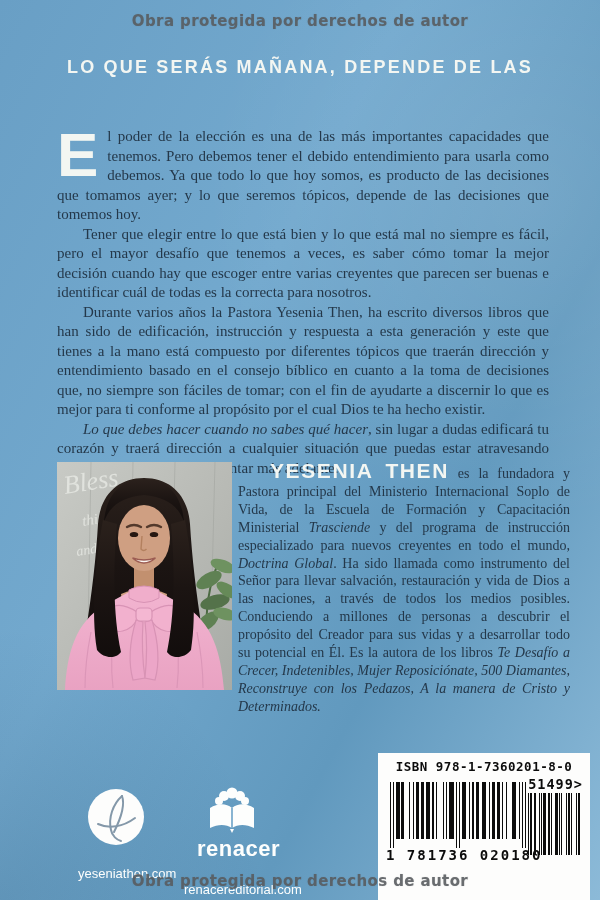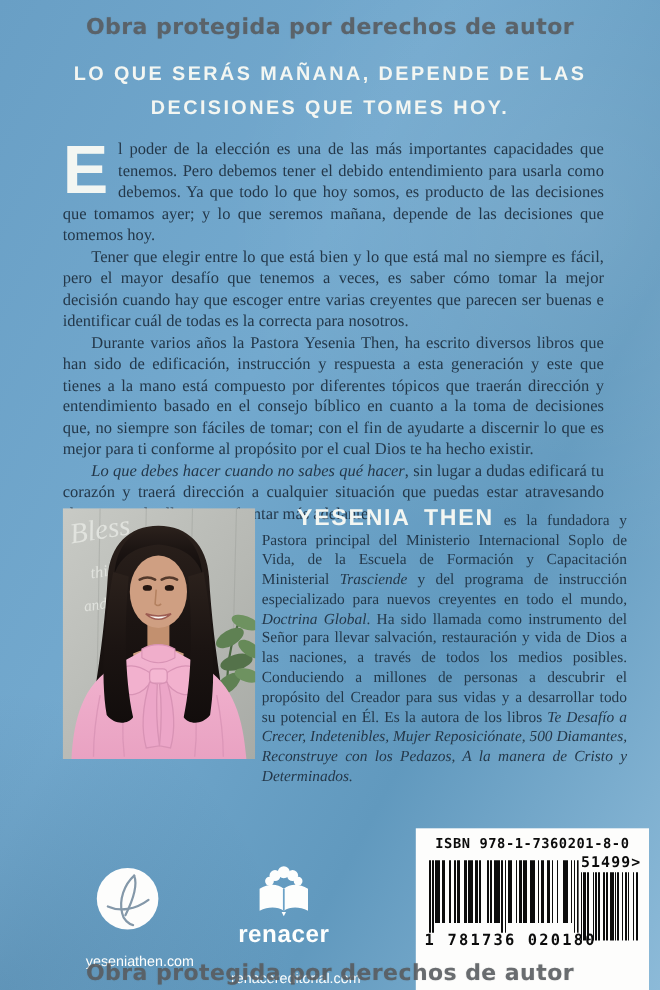--- a/index.html
+++ b/index.html
@@ -6,21 +6,21 @@
   body{width:600px;height:900px;overflow:hidden;font-family:"Liberation Sans",sans-serif;}
   .cover{
     position:relative;width:600px;height:900px;
     background:
       radial-gradient(90% 60% at 88% 22%, rgba(255,255,255,.10), rgba(255,255,255,0) 60%),
       radial-gradient(80% 55% at 0% 100%, rgba(16,58,88,.16), rgba(16,58,88,0) 55%),
       linear-gradient(118deg,#699fc5 0%,#73a9ce 38%,#6199be 68%,#8cbad8 100%);
   }
   .watermark{
     position:absolute;left:0;width:600px;text-align:center;
-    color:rgba(88,92,95,.85);font-size:20px;font-weight:600;letter-spacing:.4px;
+    color:rgba(88,92,95,.85);font-size:15px;font-weight:600;letter-spacing:.4px;
     font-family:"DejaVu Sans",sans-serif;text-shadow:0 0 1px rgba(88,92,95,.35);
   }
   .wm-top{top:12px;}
   .wm-bottom{top:872px;}
   .headline{
     position:absolute;top:52px;left:0;width:600px;text-align:center;
     color:#f3f6f2;font-weight:bold;font-size:18px;letter-spacing:2.2px;line-height:31px;
     font-family:"Liberation Sans",sans-serif;
   }
   .bodytext{
@@ -40,21 +40,21 @@
   .bio{
     margin-left:6px;width:332px;color:#24384a;font-family:"Liberation Serif",serif;
     font-size:14px;line-height:17.9px;text-align:justify;
   }
   .author-name{
     color:#f3f6f2;font-family:"Liberation Sans",sans-serif;font-weight:bold;
     font-size:21px;letter-spacing:1.6px;line-height:17.9px;white-space:nowrap;margin-left:32px;
   }
   .footer-logo{position:absolute;text-align:center;color:#fff;}
   .logo-sig{left:78px;top:788px;width:76px;}
-  .logo-renacer{left:210px;top:786px;width:96px;}
+  .logo-renacer{left:184px;top:786px;width:96px;text-align:right;}
   .logo-url{font-size:13px;color:#fdfefd;margin-top:20px;font-family:"Liberation Sans",sans-serif;}
   .renacer-word{font-size:22px;font-weight:bold;letter-spacing:.5px;color:#fdfefd;margin-top:2px;}
   .barcode-box{
     position:absolute;left:378px;top:753px;width:212px;height:150px;background:#fdfdfc;
     font-family:"DejaVu Sans Mono",monospace;color:#0c0c0c;
   }
   .isbn-label{position:absolute;top:6px;left:0;width:100%;text-align:center;font-size:12.5px;font-weight:bold;letter-spacing:.5px;}
   .price-code{position:absolute;top:23px;right:7px;font-size:13.5px;font-weight:bold;letter-spacing:1px;}
   .ean-main{position:absolute;left:12px;top:29px;}
   .ean-digits{position:absolute;left:8px;top:94px;font-size:14px;font-weight:bold;letter-spacing:2px;}
@@ -62,25 +62,24 @@
 </style>
 </head>
 <body>
 
 <div class="cover">
 
   <div class="watermark wm-top">Obra protegida por derechos de autor</div>
 
   <div class="headline">
     <div>LO QUE SERÁS MAÑANA, DEPENDE DE LAS</div>
-    <div>DECISIONES QUE TOMES HOY.</div>
   </div>
 
   <div class="bodytext">
-    <p><span class="dropcap">E</span><span>l poder de la elección es una de las más importantes capacidades que tenemos. Pero debemos tener el debido entendimiento para usarla como debemos. Ya que todo lo que hoy somos, es producto de las decisiones que tomamos ayer; y lo que seremos mañana, depende de las decisiones que tomemos hoy.</span></p>
+    <p><span class="dropcap">E</span><span>l poder de la elección es una de las más importantes capacidades que tenemos. Pero debemos tener el debido entendimiento para usarla como debemos. Ya que todo lo que hoy somos, es producto de las decisiones que tomamos ayer; y lo que seremos tópicos, depende de las decisiones que tomemos hoy.</span></p>
     <p class="indent">Tener que elegir entre lo que está bien y lo que está mal no siempre es fácil, pero el mayor desafío que tenemos a veces, es saber cómo tomar la mejor decisión cuando hay que escoger entre varias creyentes que parecen ser buenas e identificar cuál de todas es la correcta para nosotros.</p>
     <p class="indent">Durante varios años la Pastora Yesenia Then, ha escrito diversos libros que han sido de edificación, instrucción y respuesta a esta generación y este que tienes a la mano está compuesto por diferentes tópicos que traerán dirección y entendimiento basado en el consejo bíblico en cuanto a la toma de decisiones que, no siempre son fáciles de tomar; con el fin de ayudarte a discernir lo que es mejor para ti conforme al propósito por el cual Dios te ha hecho existir.</p>
     <p class="indent"><span class="ital">Lo que debes hacer cuando no sabes qué hacer</span><span>, sin lugar a dudas edificará tu corazón y traerá dirección a cualquier situación que puedas estar atravesando ahora o puedas llegar a enfrentar más adelante.</span></p>
   </div>
 
   <div class="author">
     <div class="photo-wrap">
       <svg width="175" height="228" viewBox="0 0 175 228">
         <defs>
           <linearGradient id="bgG" x1="0" y1="0" x2="1" y2="1">

